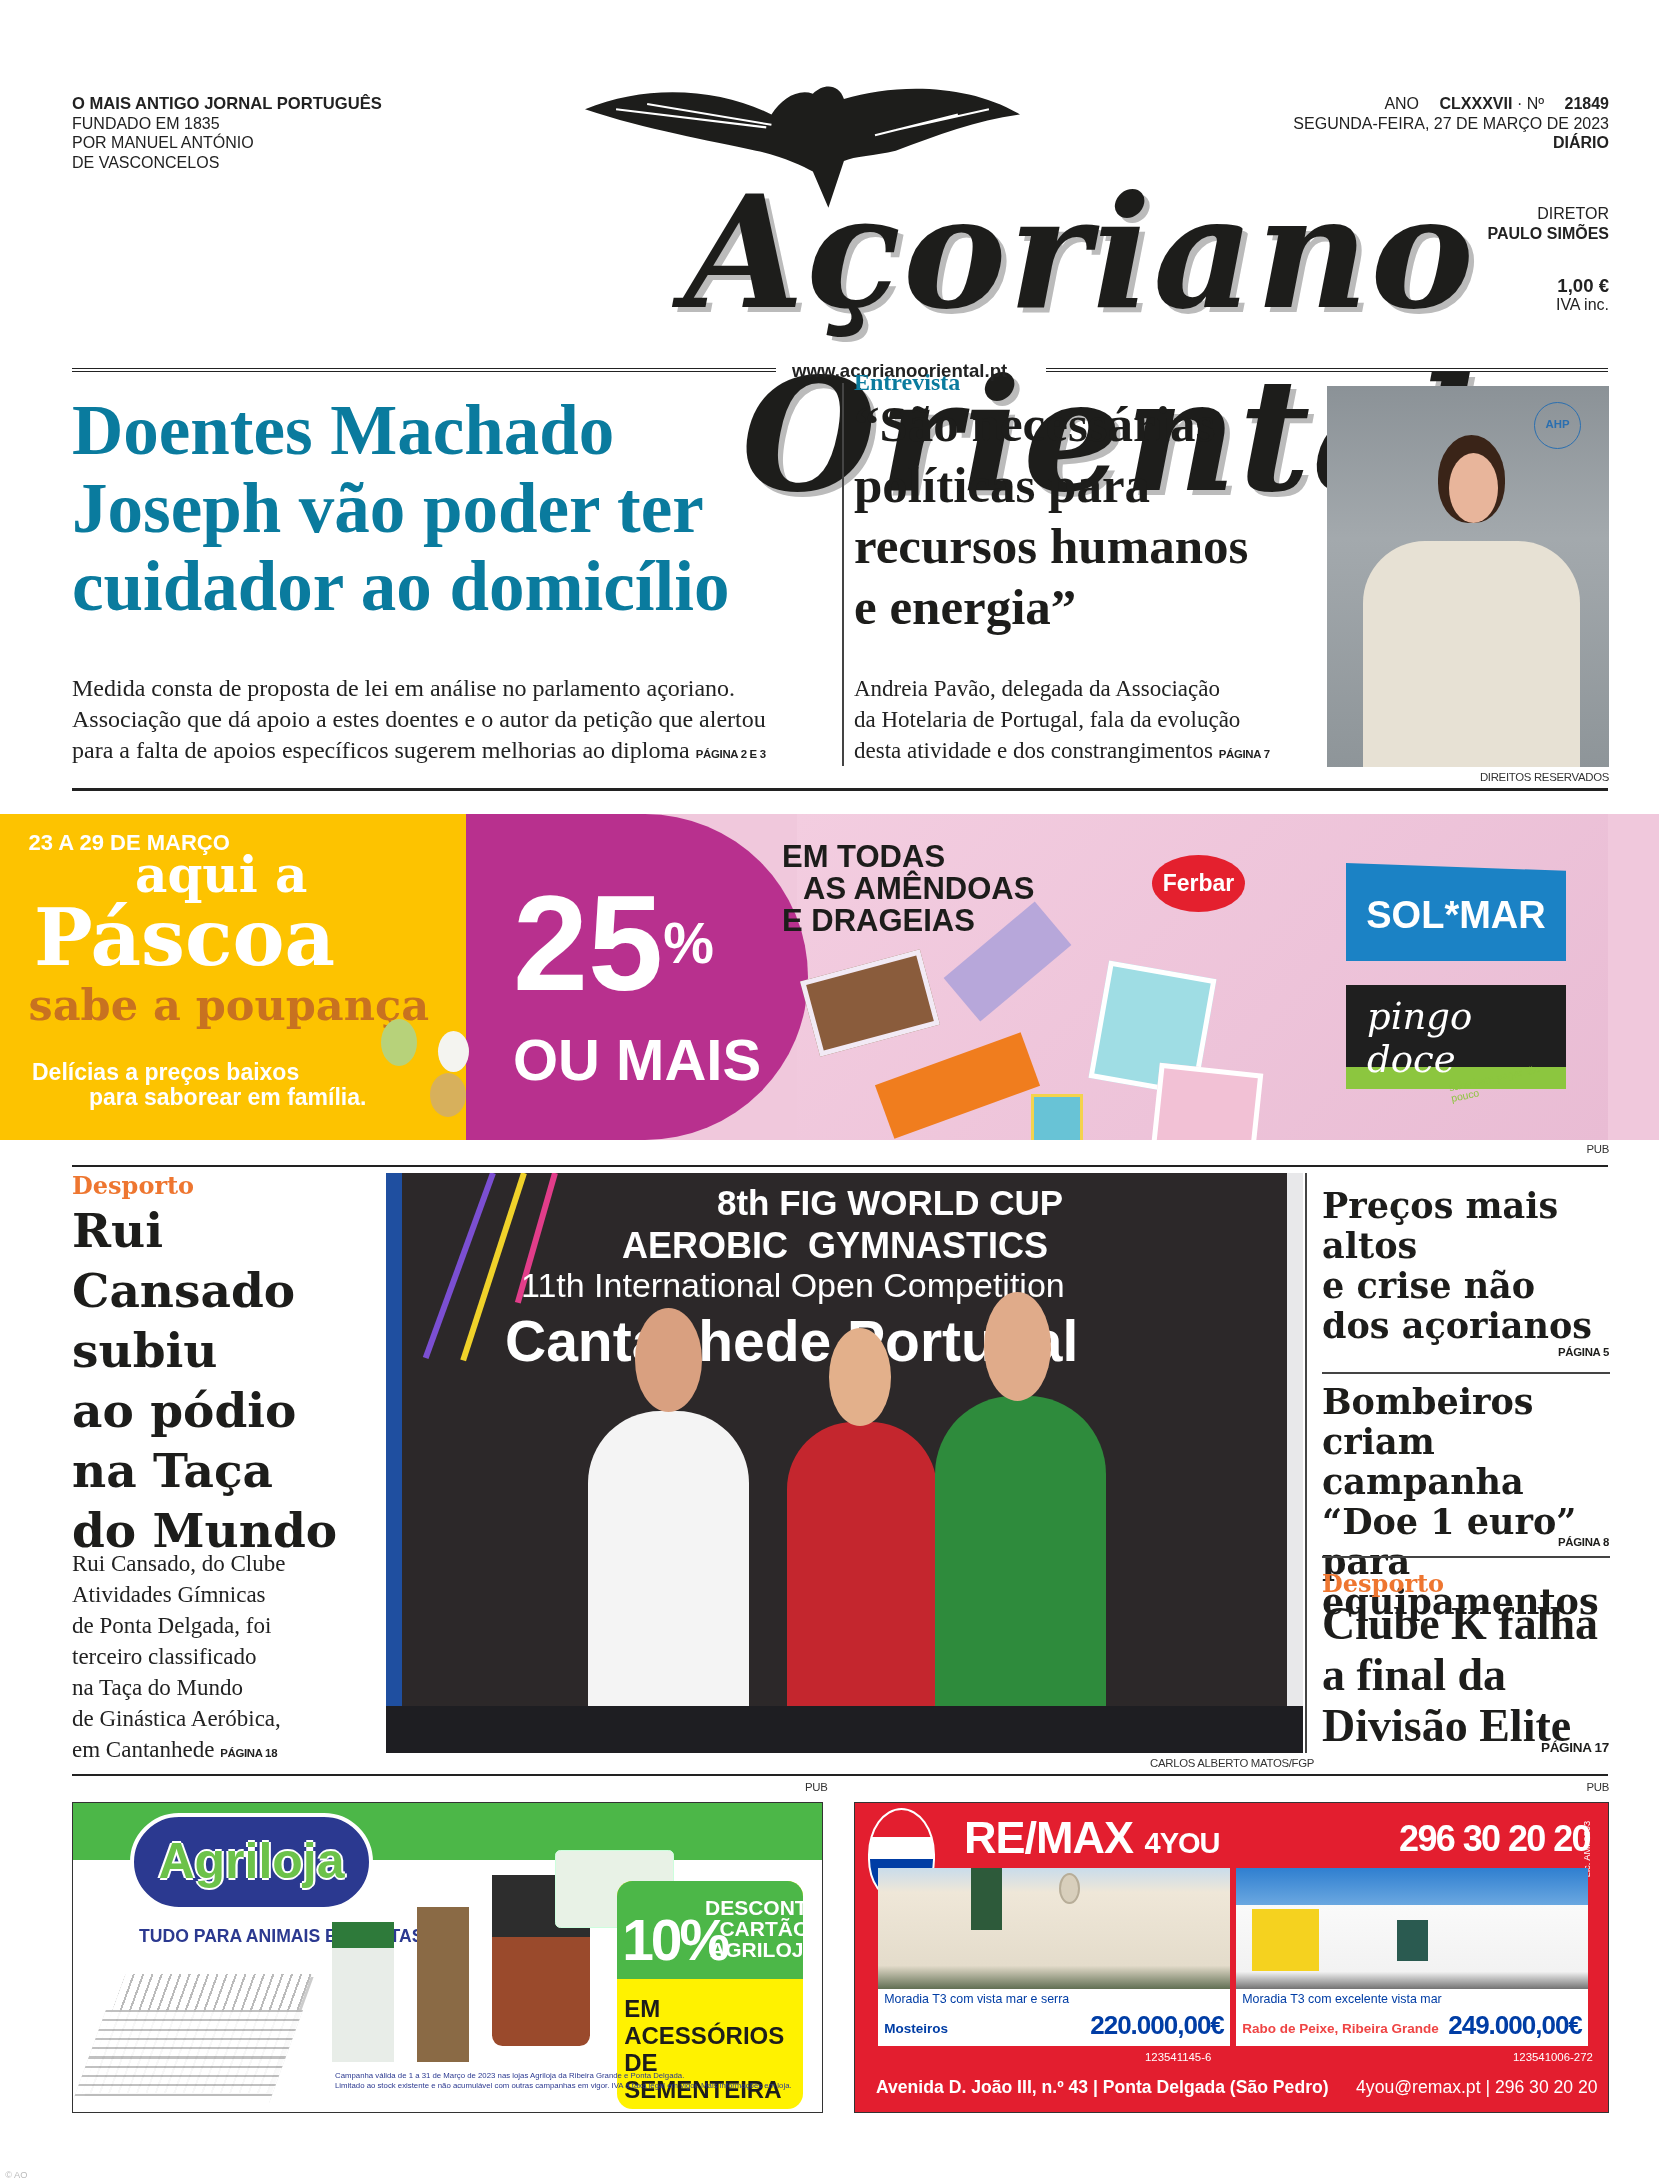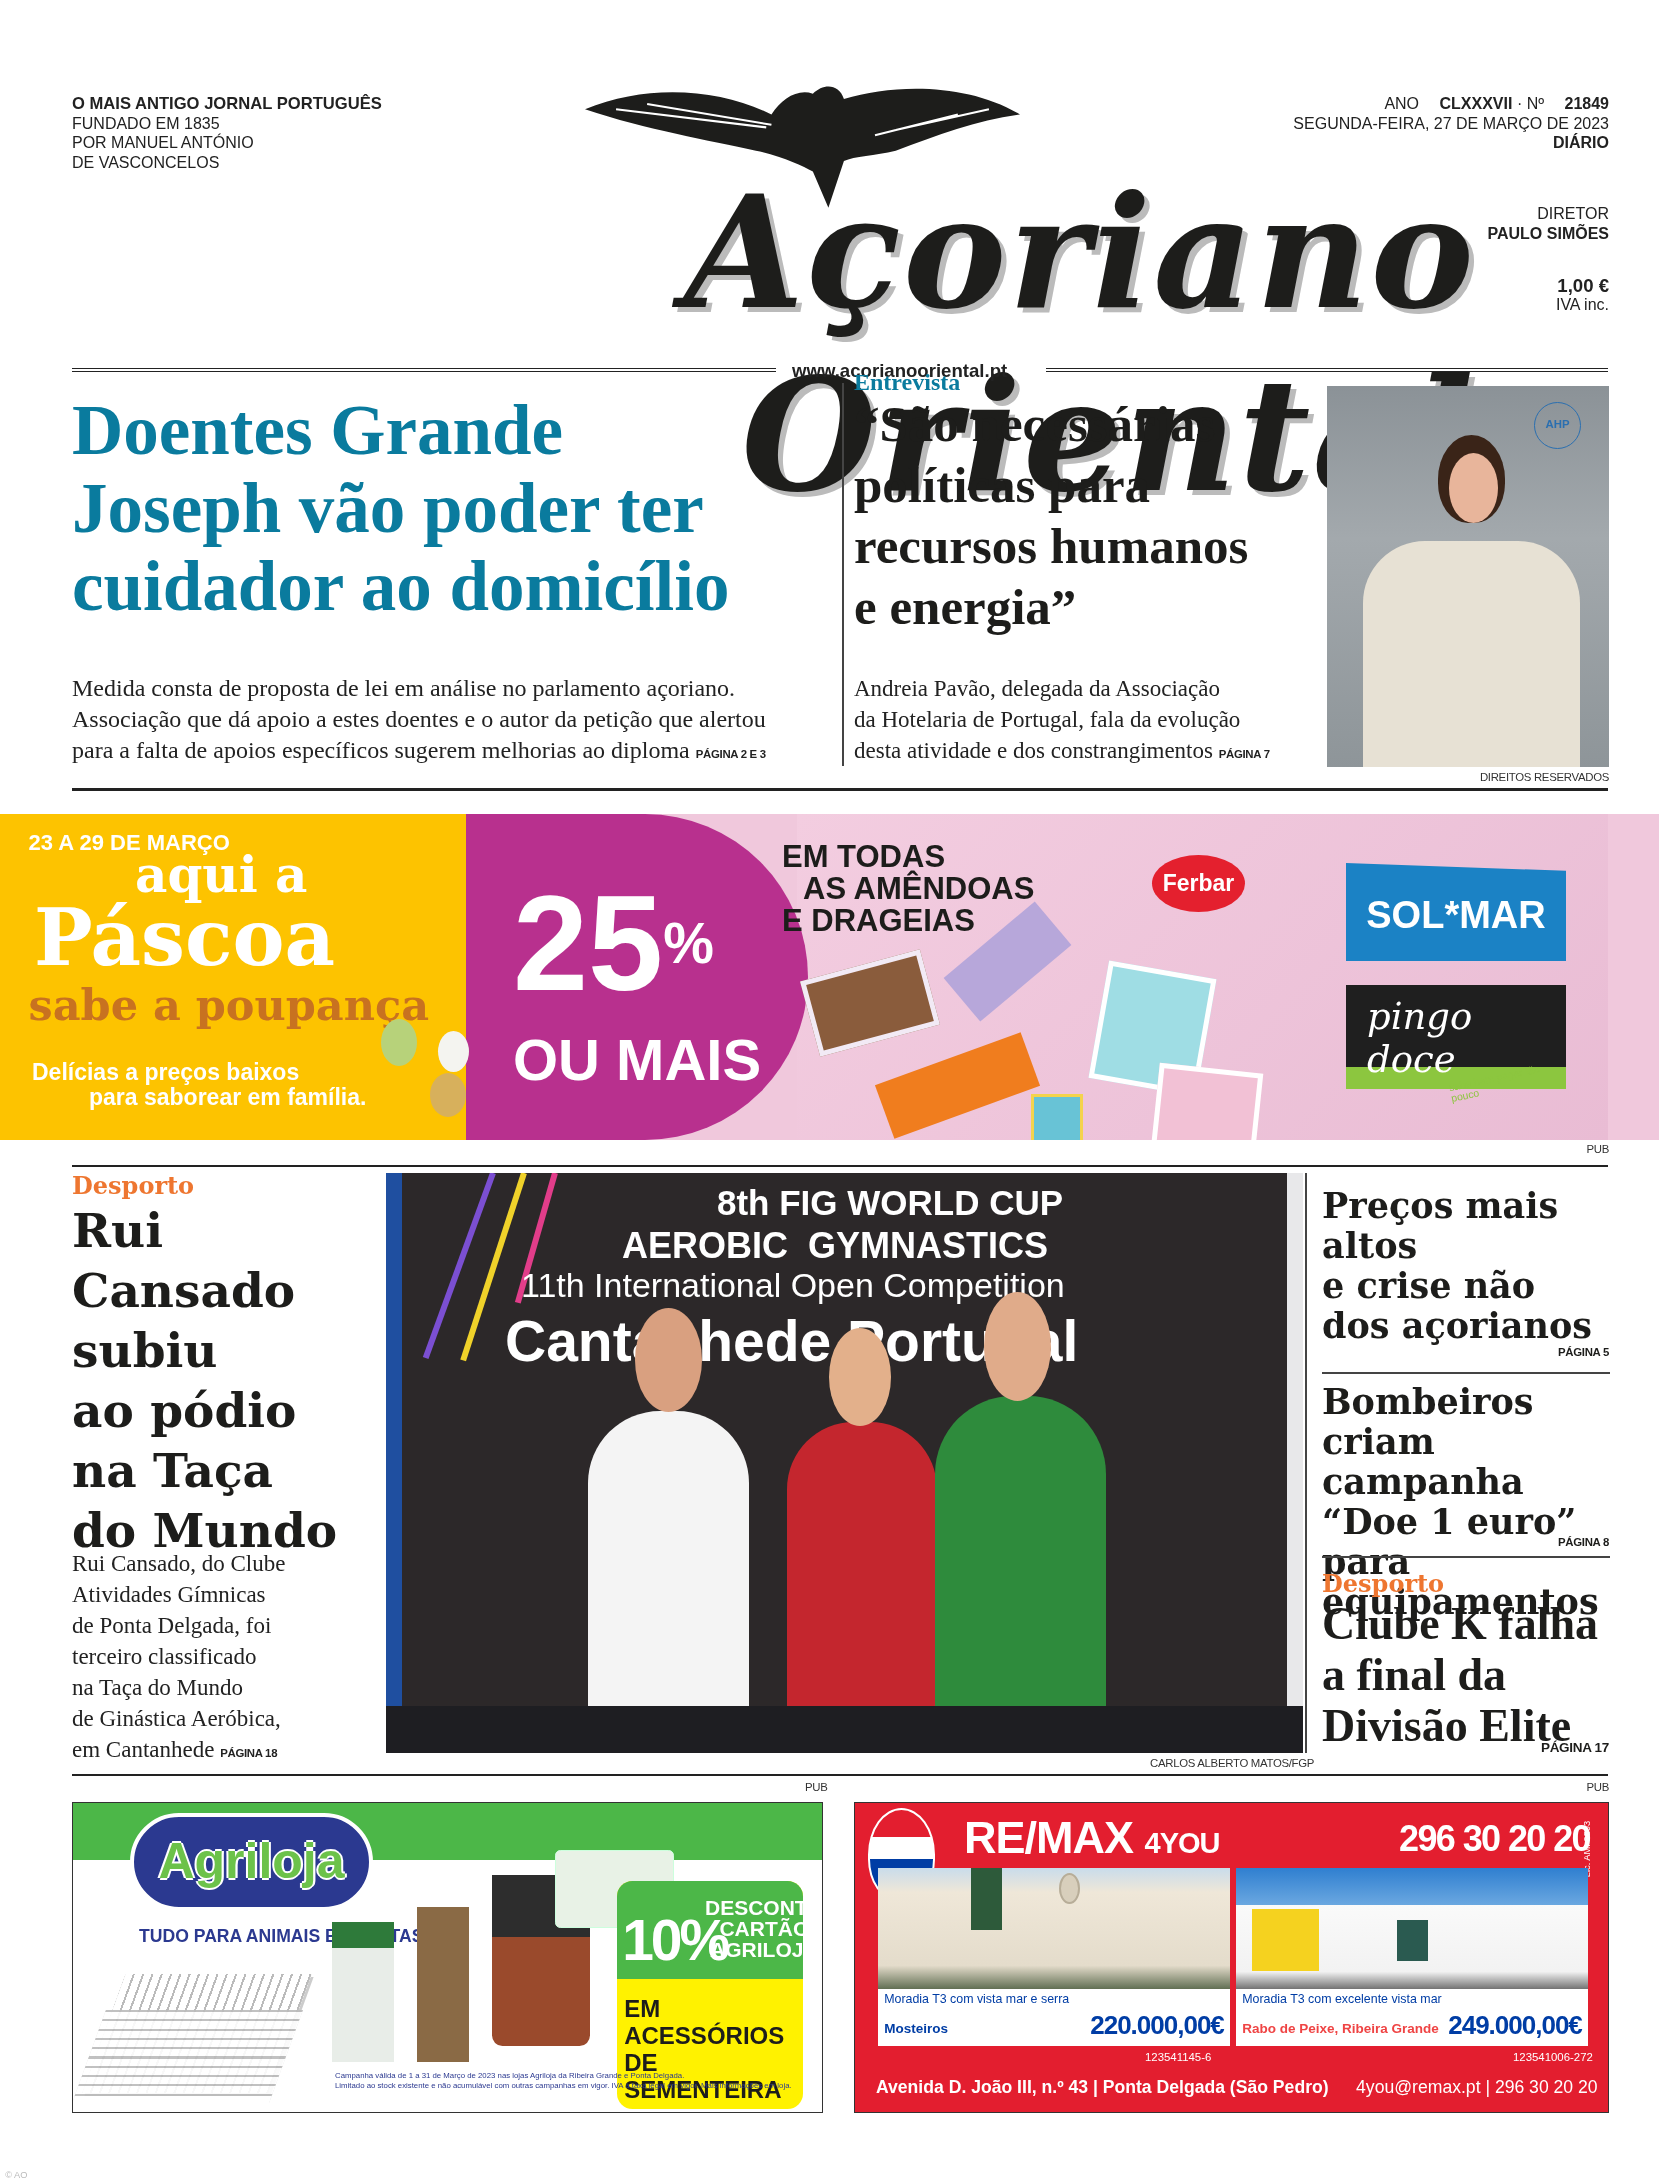--- a/index.html
+++ b/index.html
@@ -86,21 +86,21 @@
   <div>IVA inc.</div>
 </div>
 
 <div class="abs url-line">
   <div class="rule" style="left:0;width:704px"></div>
   <a class="url-text">www.acorianooriental.pt</a>
   <div class="rule" style="left:974px;width:562px"></div>
 </div>
 
 <div class="abs lead-head lserif">
-  <div>Doentes Grande</div>
+  <div>Doentes Machado</div>
   <div>Joseph vão poder ter</div>
   <div>cuidador ao domicílio</div>
 </div>
 <div class="abs lead-sub lserif">
   <div>Medida consta de proposta de lei em análise no parlamento açoriano.</div>
   <div>Associação que dá apoio a estes doentes e o autor da petição que alertou</div>
   <div><span>para a falta de apoios específicos sugerem melhorias ao diploma</span> <span class="pag">PÁGINA 2 E 3</span></div>
 </div>
 
 <div class="abs vrule" style="left:842px;top:383px;height:383px"></div>

